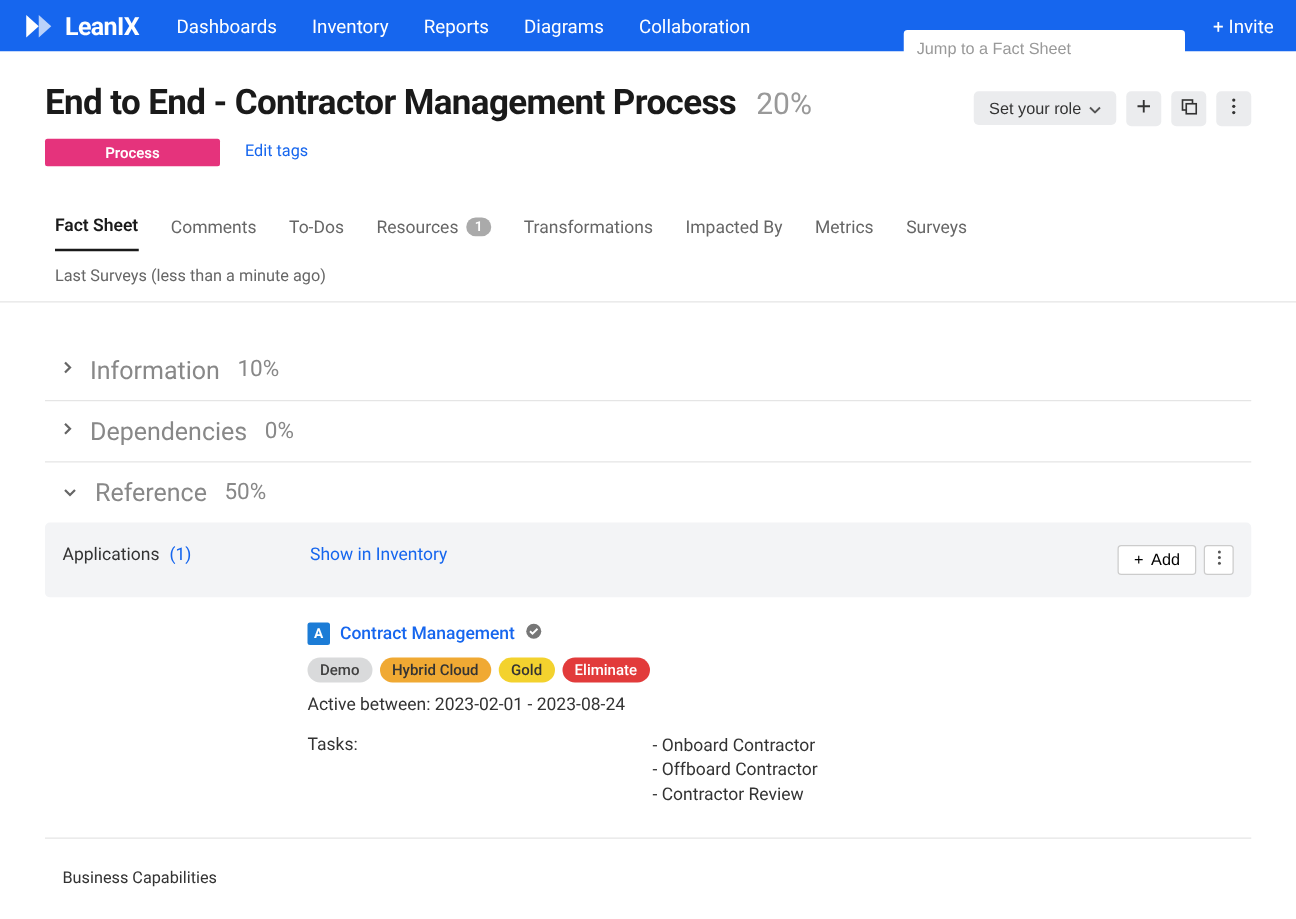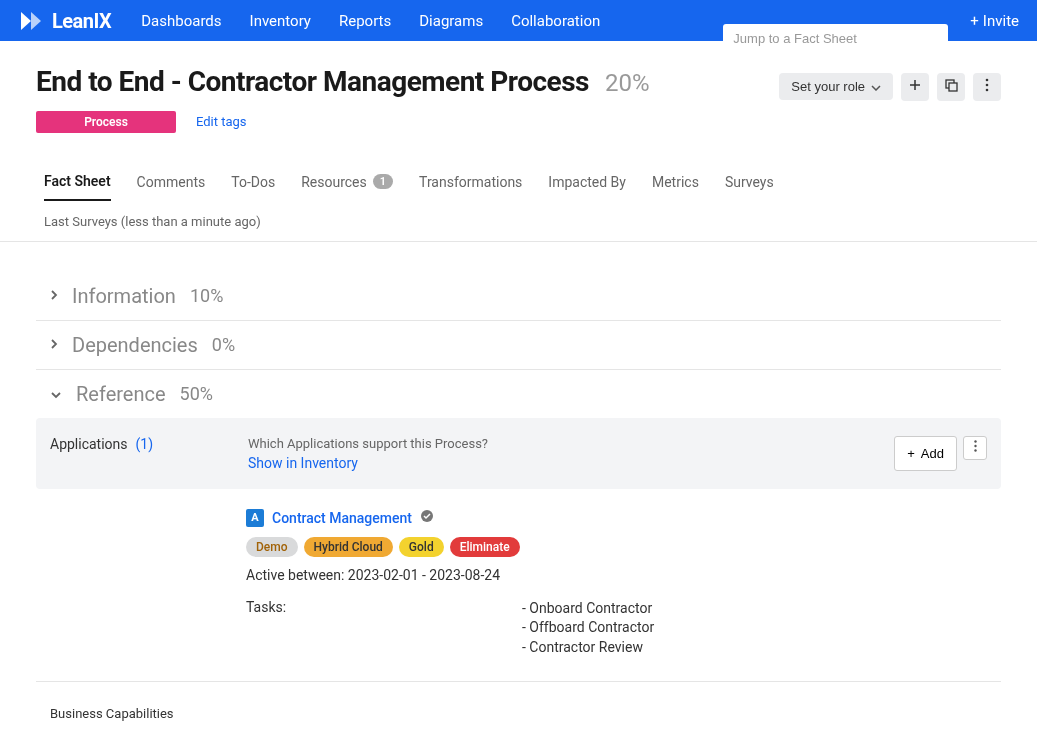--- a/index.html
+++ b/index.html
@@ -58,21 +58,21 @@
     .menu-btn { background: #fff; border: 1px solid #ccc; width: 24px; height: 24px; border-radius: 3px; display: flex; align-items: center; justify-content: center; cursor: pointer; }
     
     
     .app-body { padding: 20px 14px 24px 210px; background: #fff; }
     .app-title-row { display: flex; align-items: center; gap: 8px; margin-bottom: 10px; }
     .app-badge { background: #1c7cd6; color: #fff; font-size: 11px; font-weight: 700; width: 18px; height: 18px; display: flex; align-items: center; justify-content: center; border-radius: 2px; }
     .app-name { color: #1666ee; font-size: 14px; font-weight: 500; cursor: pointer; }
     .verified-icon { color: #666; }
     .tags-row { display: flex; gap: 6px; margin-bottom: 10px; }
     .pill { padding: 3px 10px; border-radius: 12px; font-size: 12px; font-weight: 500; }
-    .pill.gray { background: #d9dadb; color: #a16207; }
+    .pill.gray { background: #d9dadb; color: #404040; }
     .pill.orange { background: #f0a933; color: #333; }
     .pill.yellow { background: #f3d22e; color: #333; }
     .pill.red { background: #e23b3b; color: #fff; }
     .active-between { font-size: 14px; color: #333; margin-bottom: 16px; }
     .tasks-row { display: flex; gap: 20px; font-size: 14px; color: #333; }
     .tasks-label { width: 256px; }
     .tasks-list div { line-height: 1.4; }
     
     .biz-row { display: flex; padding: 24px 14px; gap: 50px; border-top: 1px solid #e5e5e5; margin-top: 0; }
     .biz-left { width: 148px; font-size: 13px; color: #333; }
@@ -199,21 +199,20 @@
     <span class="section-pct">50%</span>
   </div>
 
   <div class="apps-panel">
     <div class="apps-header">
       <div class="apps-left">
         <span>Applications</span>
         <span class="apps-count">(1)</span>
       </div>
       <div class="apps-mid">
-        <div class="apps-q">Which Applications support this Process?</div>
         <a class="apps-link">Show in Inventory</a>
       </div>
       <div class="apps-actions">
         <button class="add-btn">
           <span>+</span>
           <span>Add</span>
         </button>
         <button class="menu-btn">
           <span><svg width="3" height="12" viewBox="0 0 3 12">
                 <circle cx="1.5" cy="1.5" r="1.2" fill="#555"></circle>

